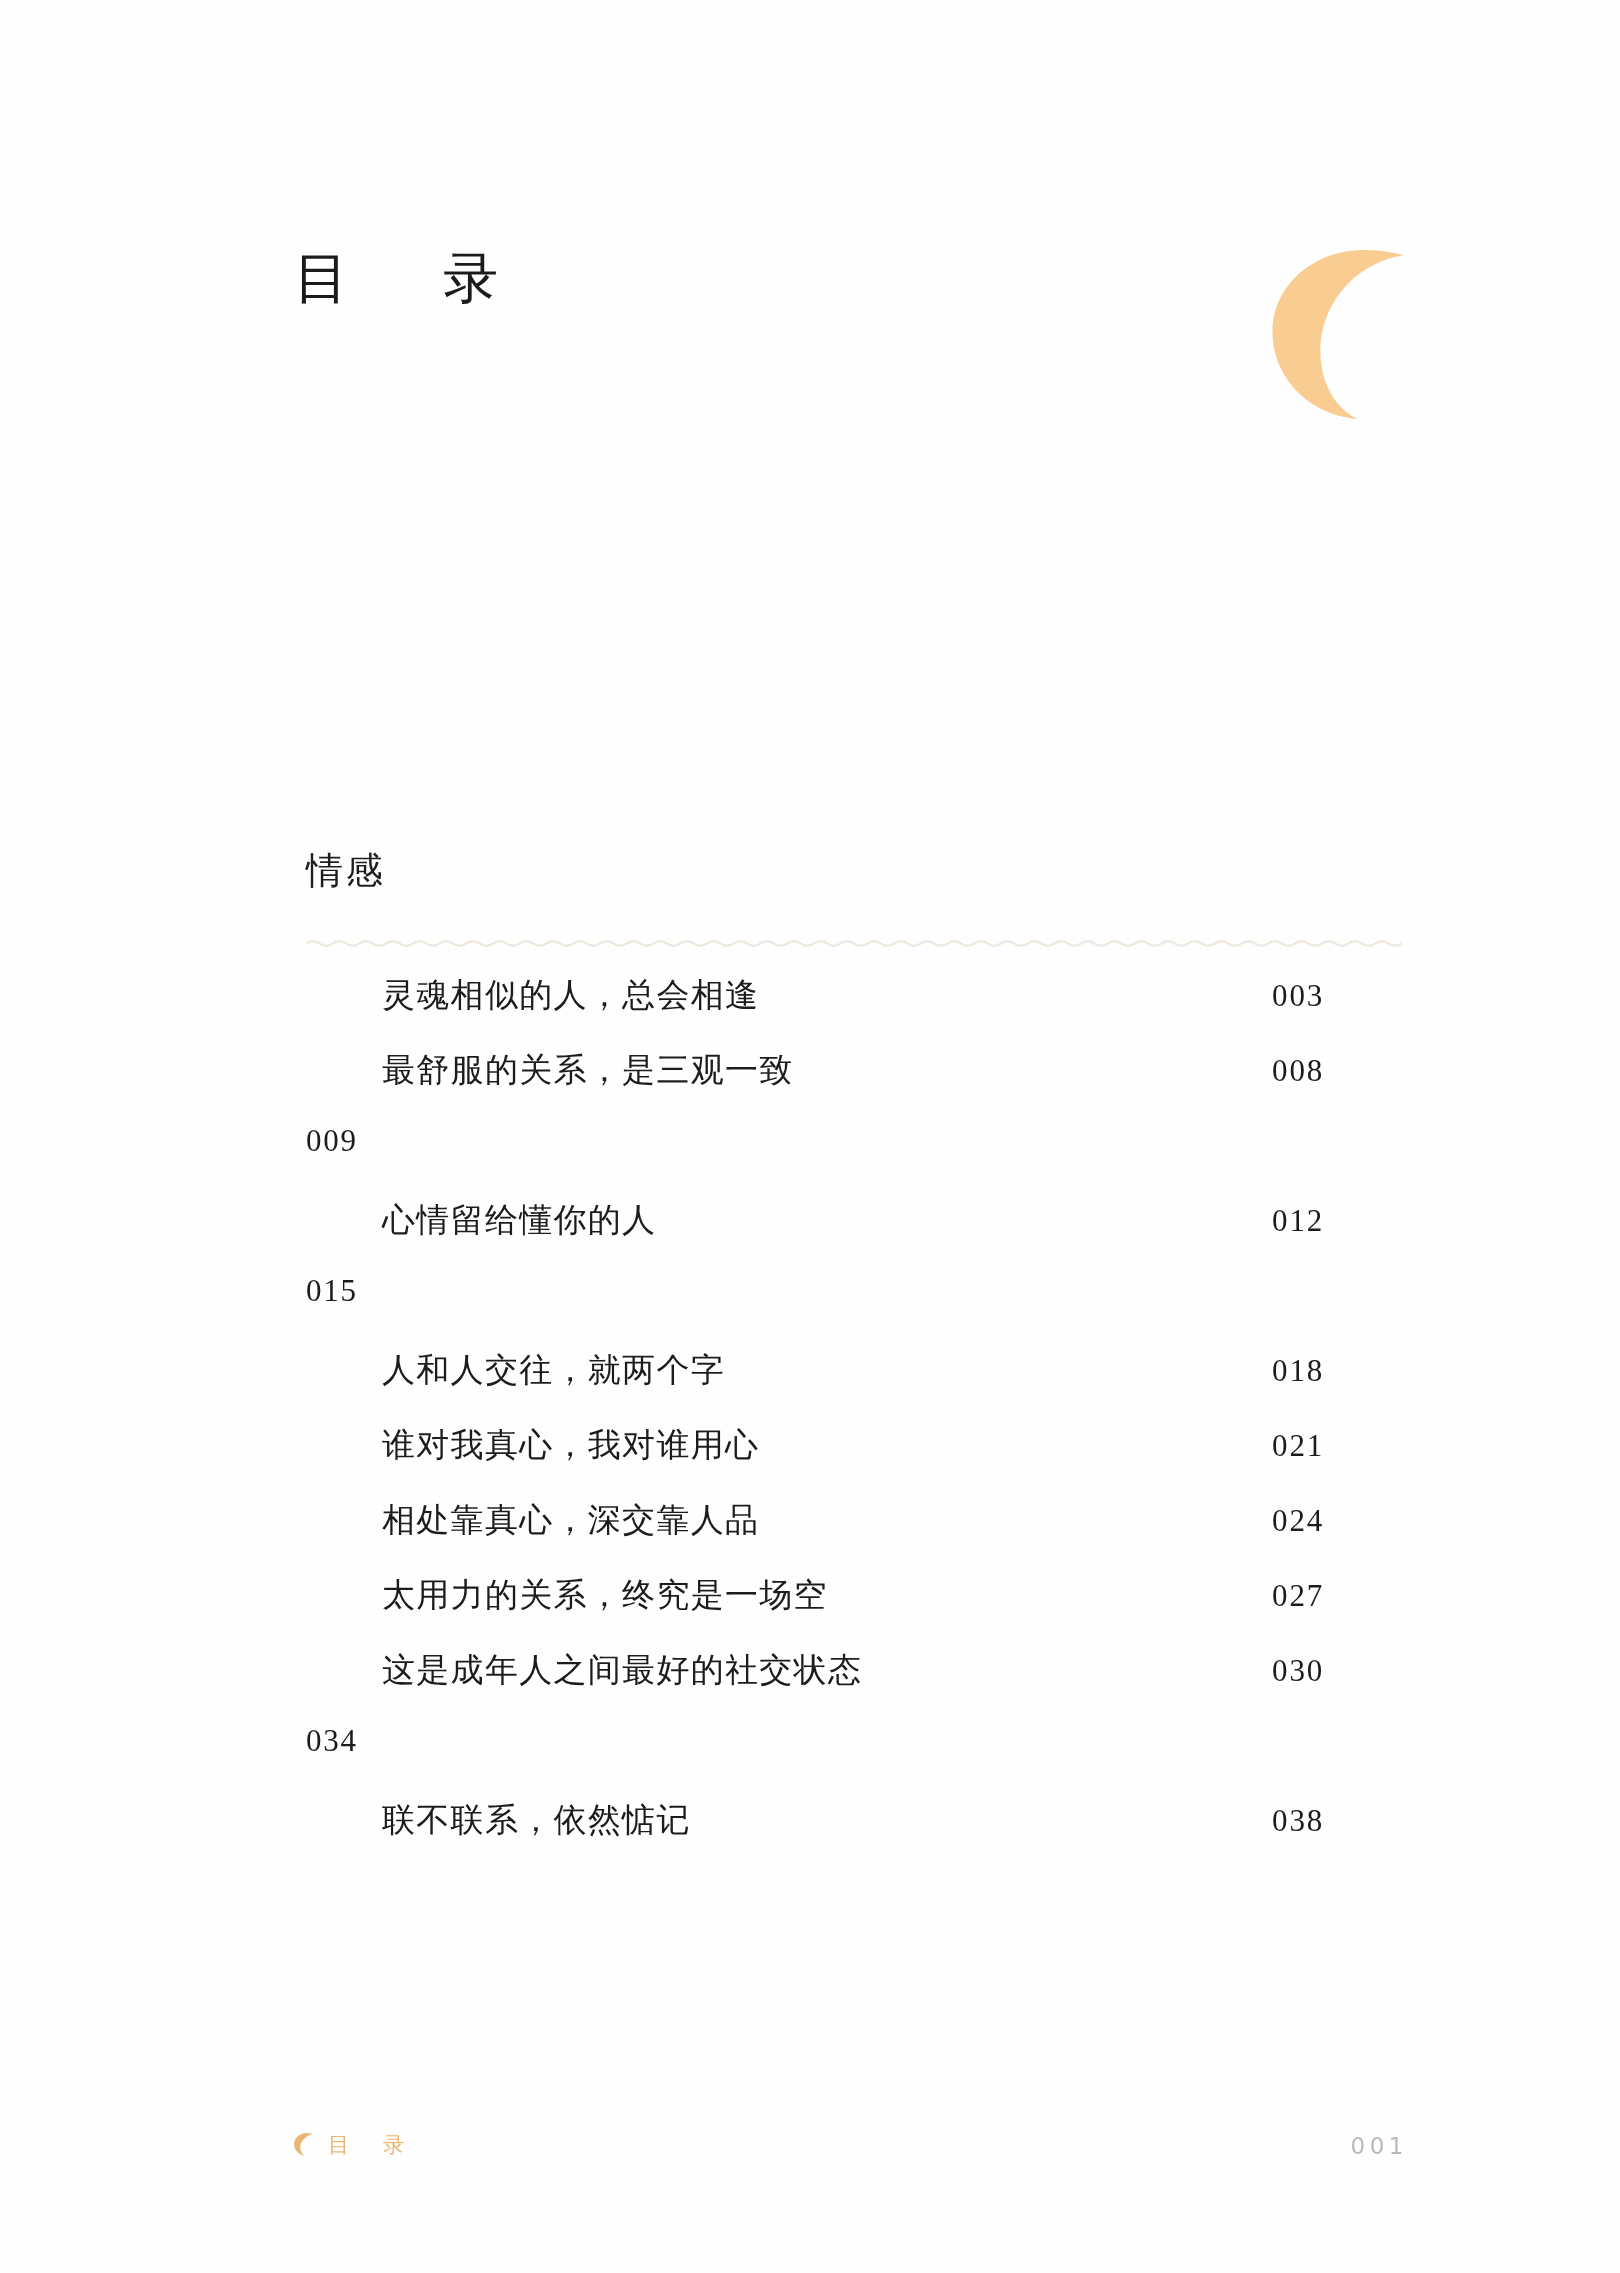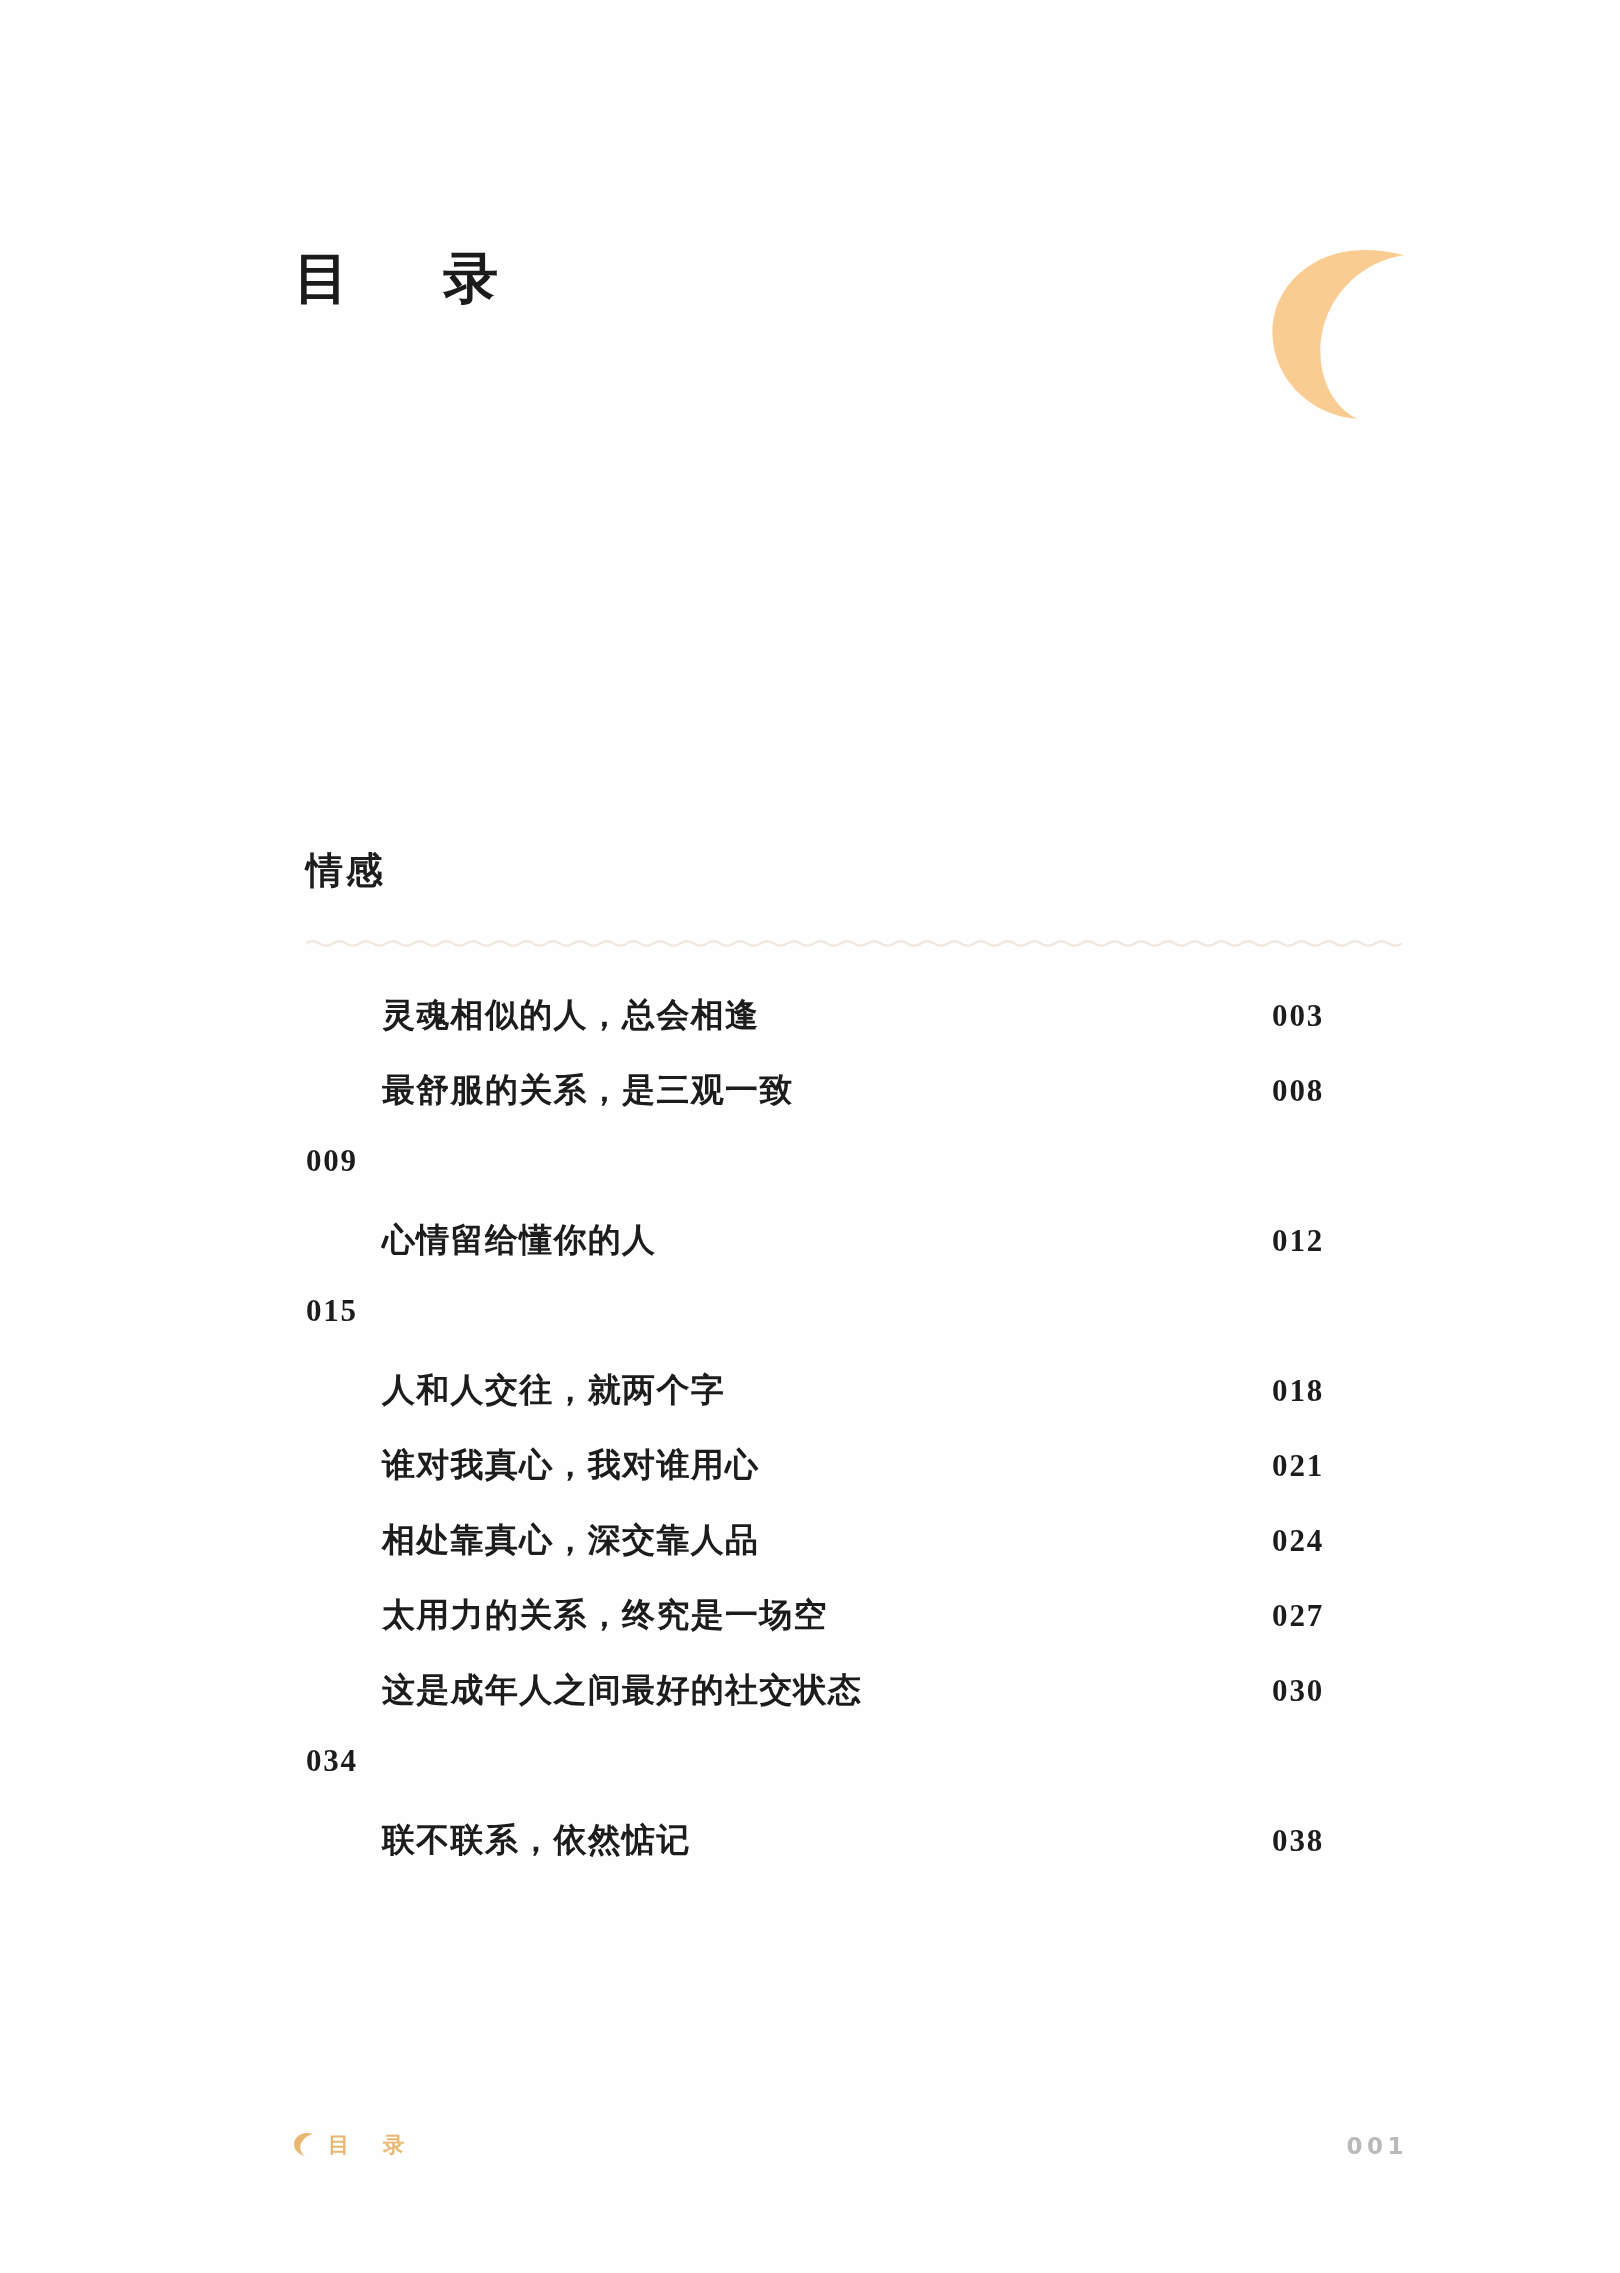--- a/index.html
+++ b/index.html
@@ -11,21 +11,20 @@
     font-family: "Liberation Serif", "DejaVu Serif", serif;
     color: #1d1d1d;
   }
   .page {
     position: relative;
     width: 1620px;
     height: 2273px;
     background: #fefefe;
     overflow: hidden;
     box-sizing: border-box;
-    font-weight: bold;
   }
 
   
   .header {
     position: absolute;
     left: 0;
     top: 0;
     width: 100%;
     height: 463px;
   }
@@ -63,21 +62,21 @@
     line-height: 1.1;
   }
   .wavy-rule {
     margin-top: 47px;
     width: 1096px;
     height: 9px;
   }
 
   
   .entries {
-    margin-top: 41px;
+    margin-top: 21px;
     width: 1096px;
   }
   .entry {
     display: flex;
     align-items: baseline;
     justify-content: space-between;
     height: 75px;
   }
   .entry-title {
     font-family: "Liberation Serif", "DejaVu Serif", serif;

